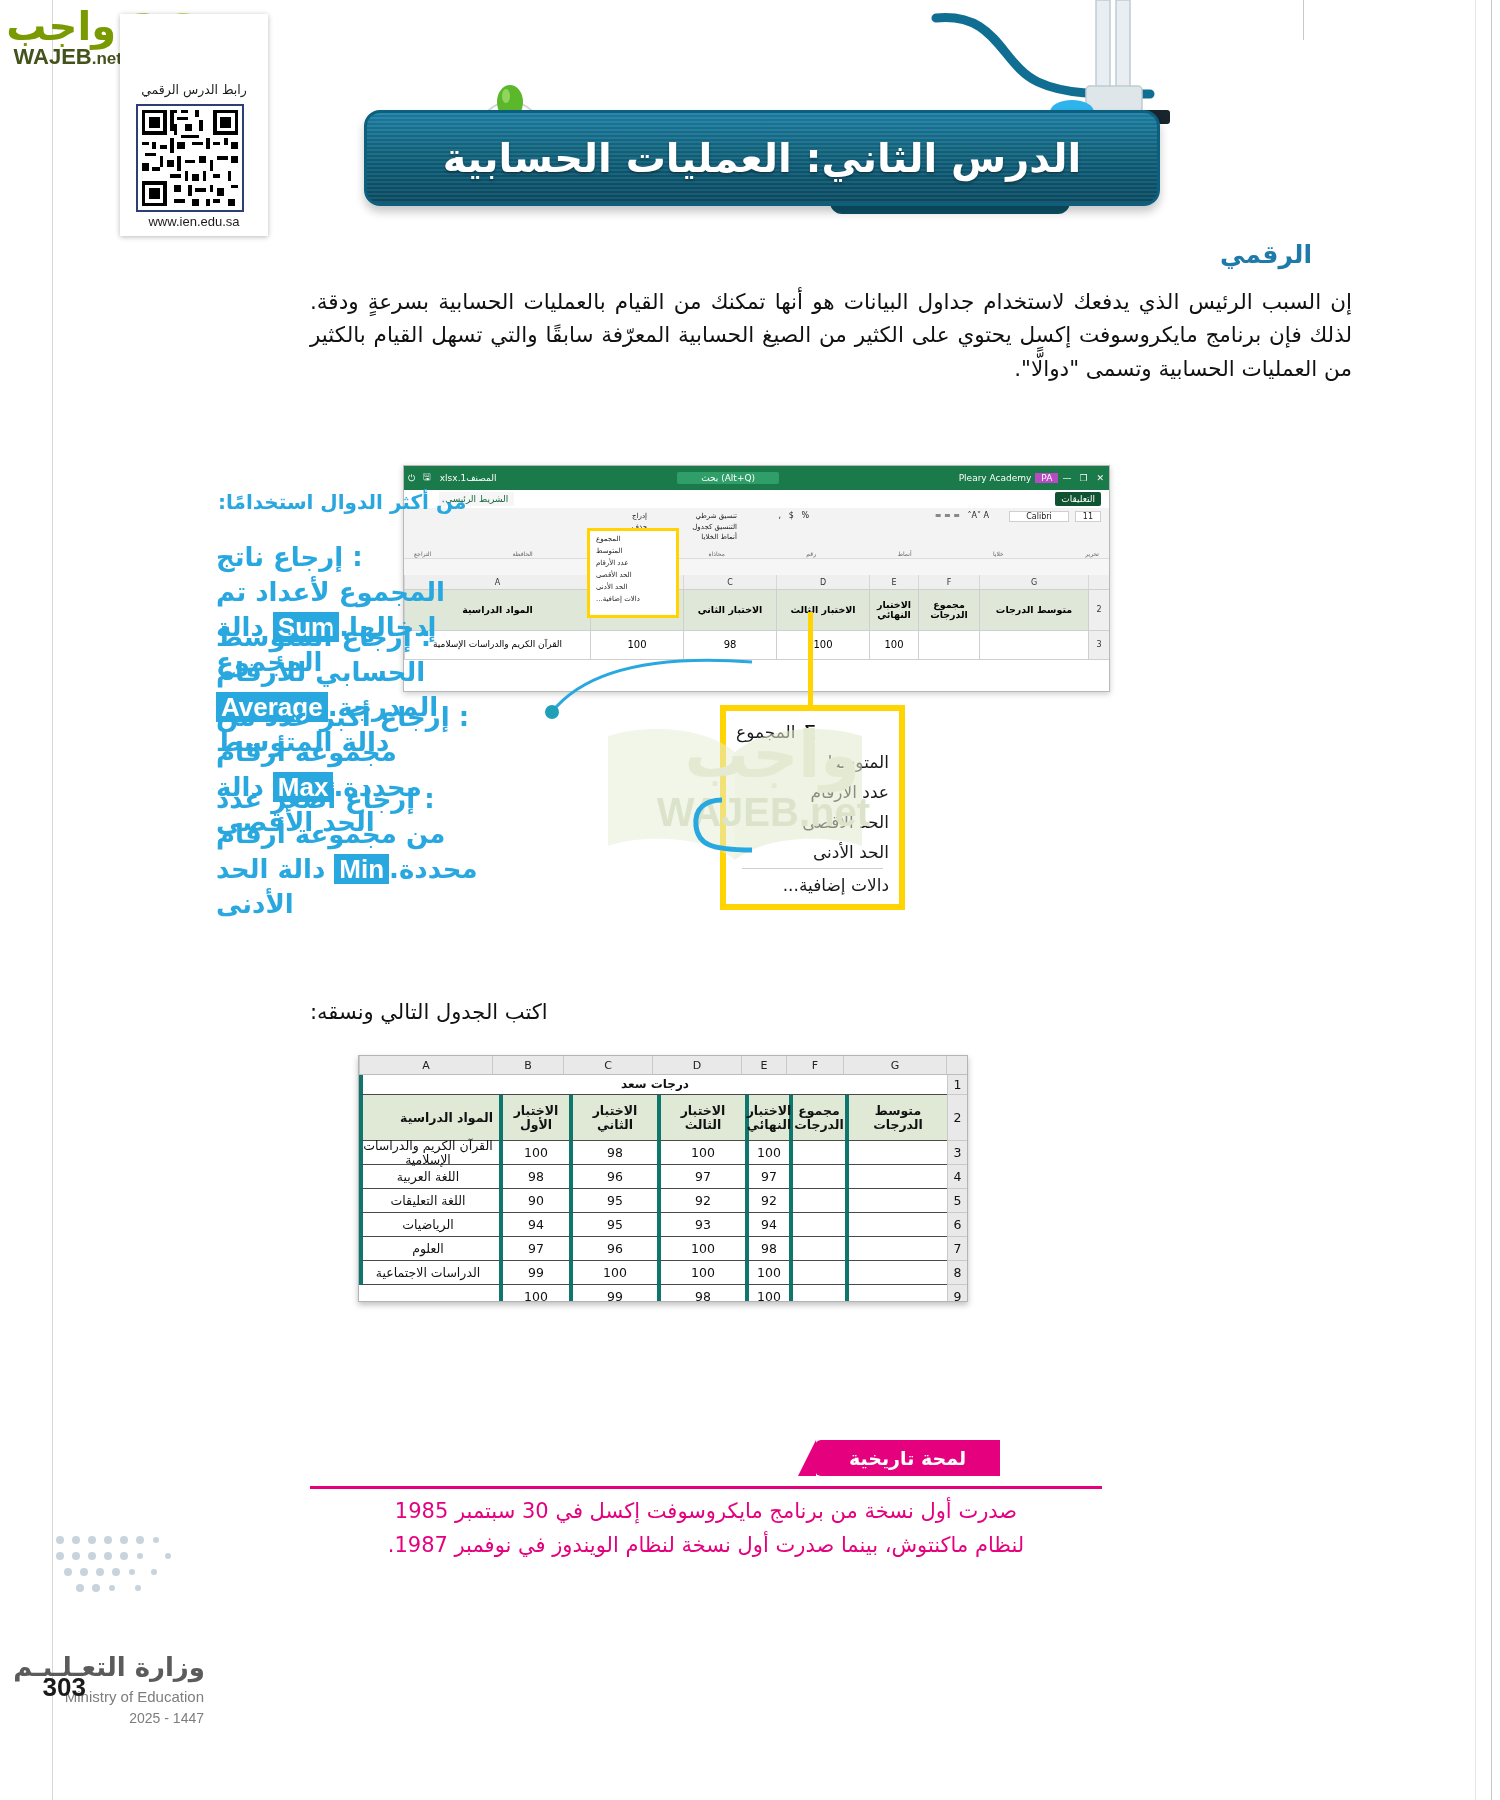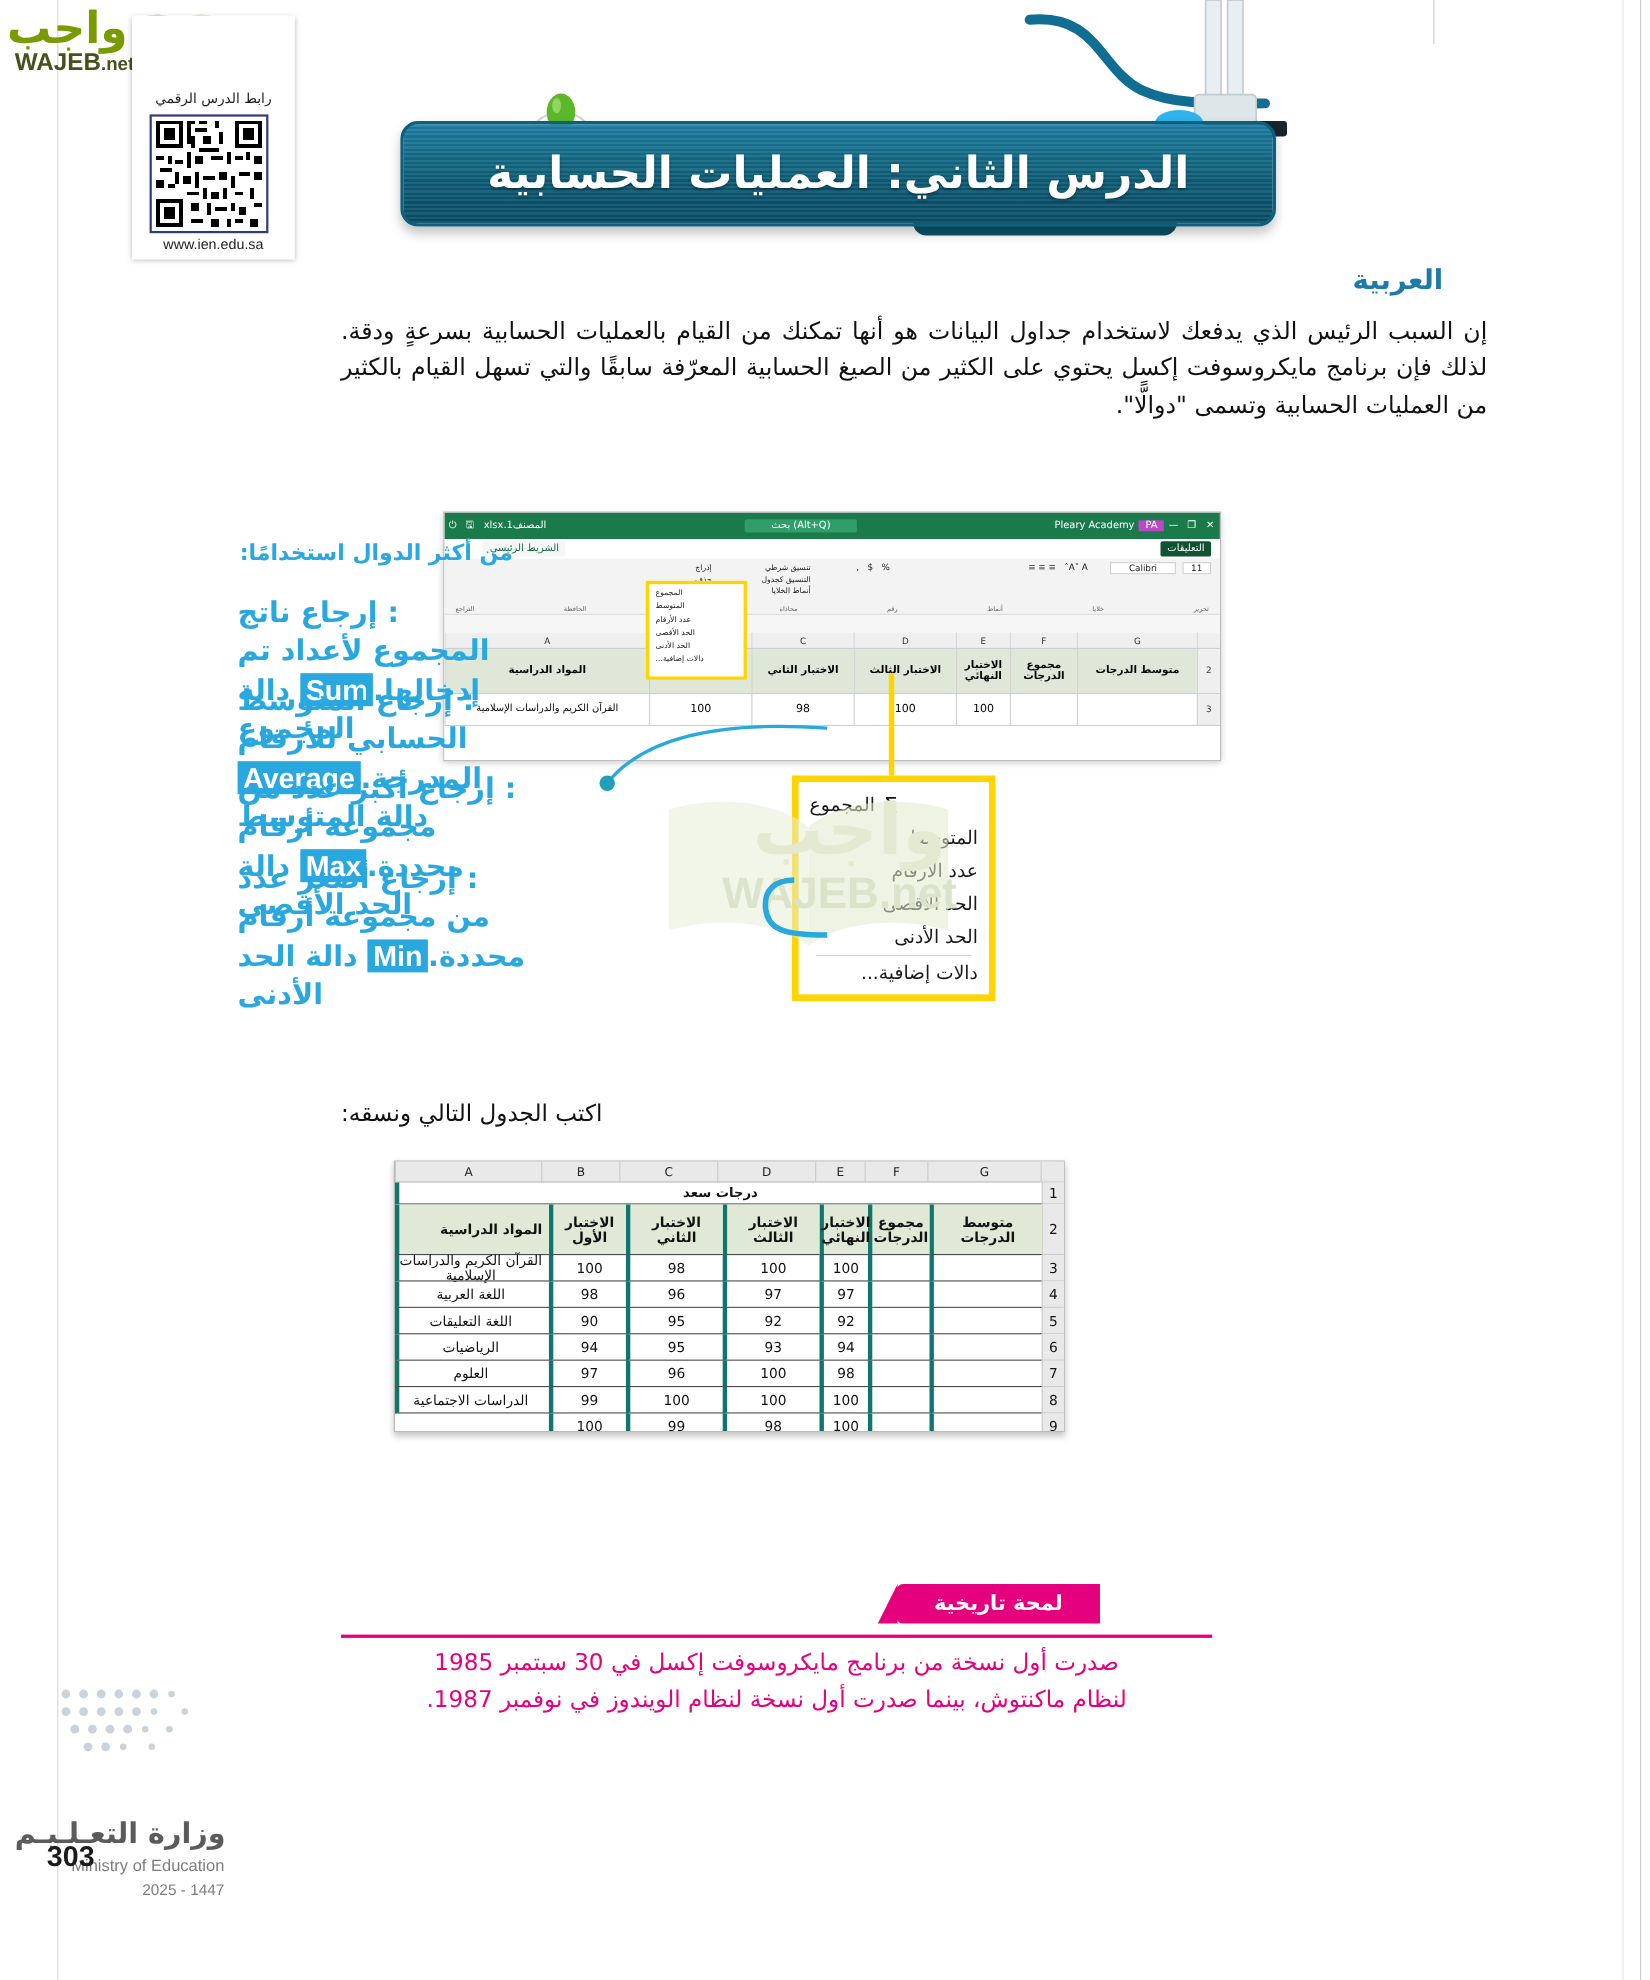--- a/index.html
+++ b/index.html
@@ -247,21 +247,21 @@
   <rect x="30" y="30" width="20" height="22" rx="3" fill="#cfd4d6" stroke="#b4bbbe"></rect>
   <ellipse cx="40" cy="24" rx="13" ry="17" fill="#5cb82b"></ellipse>
   <ellipse cx="36" cy="18" rx="4" ry="7" fill="#9fdc6d" opacity=".8"></ellipse>
 </svg>
 
 <div class="title-plate-shadow"></div>
 <div class="title-plate">
   <span class="title-text">الدرس الثاني: العمليات الحسابية</span>
 </div>
 
-<div class="sec-heading">العربية</div>
+<div class="sec-heading">الرقمي</div>
 <div class="intro">إن السبب الرئيس الذي يدفعك لاستخدام جداول البيانات هو أنها تمكنك من القيام بالعمليات الحسابية بسرعةٍ ودقة. لذلك فإن برنامج مايكروسوفت إكسل يحتوي على الكثير من الصيغ الحسابية المعرّفة سابقًا والتي تسهل القيام بالكثير من العمليات الحسابية وتسمى "دوالًّا".</div>
 
 <div class="xl-shot">
   <div class="xl-title">
     <span style="padding:0 5px;">✕</span>
     <span style="padding:0 4px;">❐</span>
     <span style="padding:0 4px;">—</span>
     <span style="padding:0 6px;background:#b84bc4;">PA</span>
     <span style="padding:0 4px;">Pleary Academy</span>
     <span style="flex:1;"></span>

